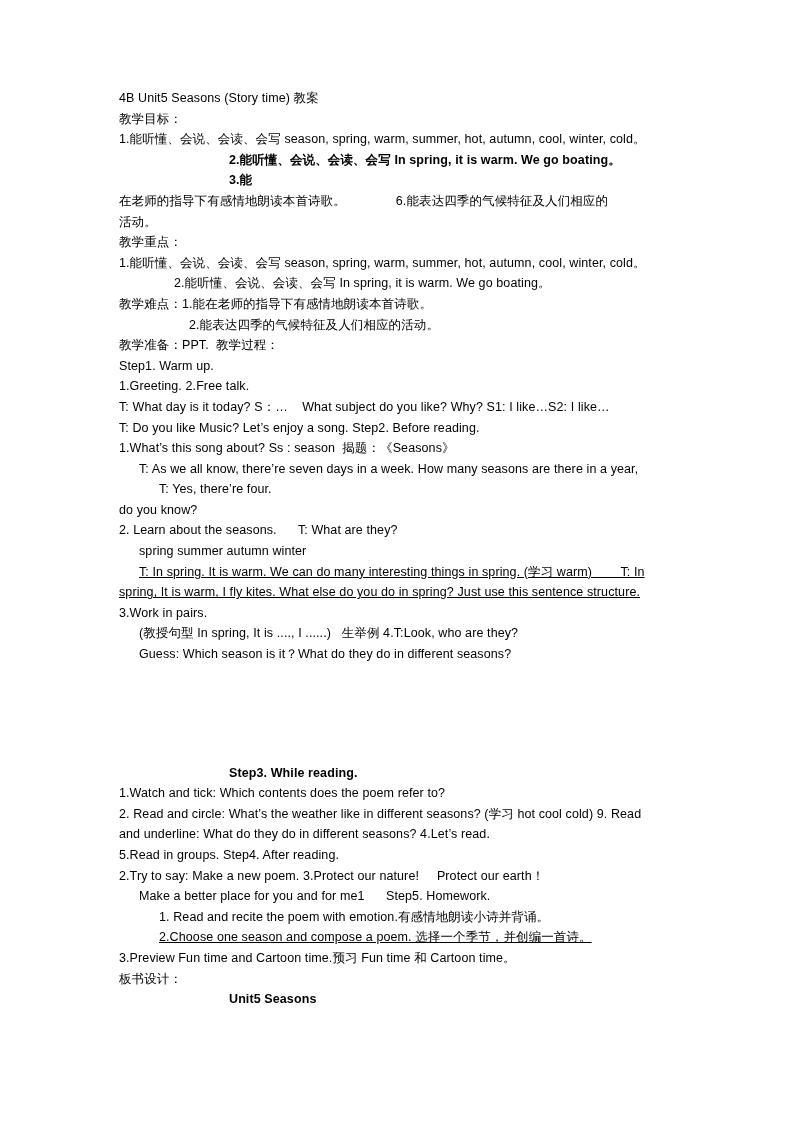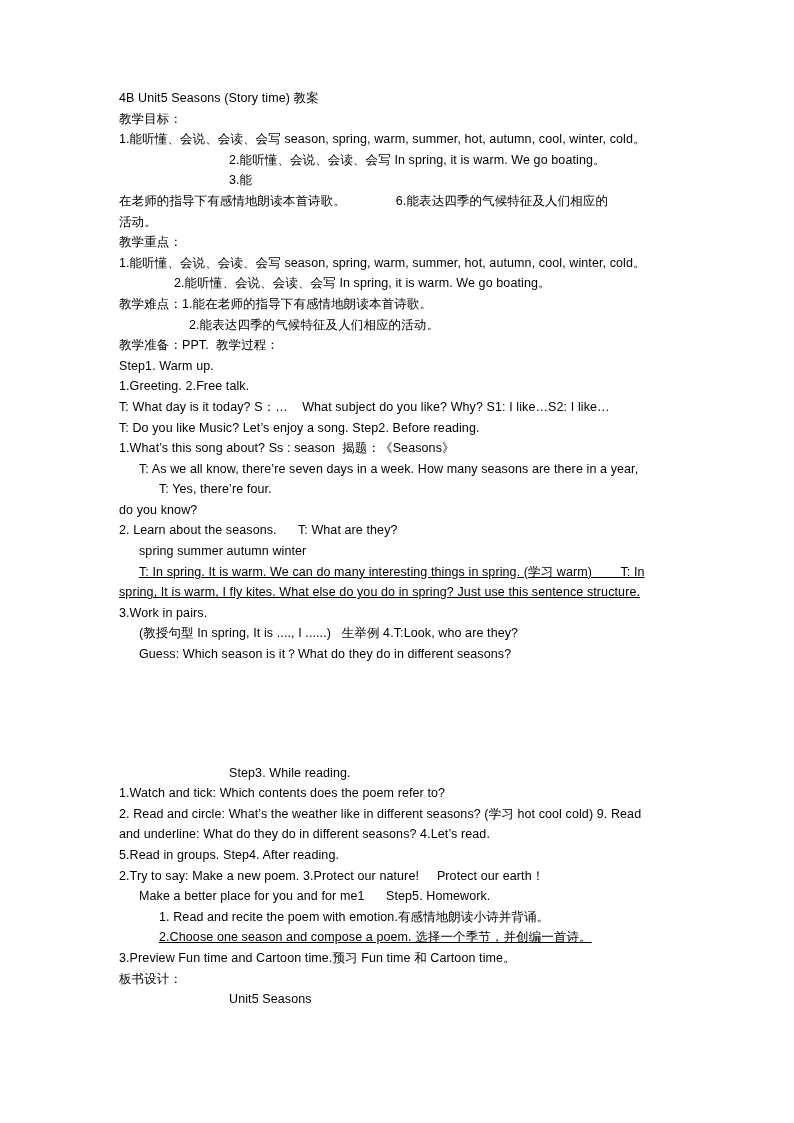--- a/index.html
+++ b/index.html
@@ -34,21 +34,21 @@
     line-height: 20.6px;
     white-space: pre-wrap;
     word-wrap: break-word;
     letter-spacing: 0.1px;
   }
   .justify-normal { text-align: justify; text-decoration: underline; }
   .pad-left-20 { padding-left: 20px; }
   .pad-left-40 { padding-left: 40px; }
   .pad-left-55 { padding-left: 55px; }
   .pad-left-70 { padding-left: 70px; }
-  .pad-left-110 { padding-left: 110px; }
+  .pad-left-110 { padding-left: 110px; font-weight: bold; }
   .big-gap { height: 98px; }
 </style>
 </head>
 <body>
 
 <div class="page">
   <div class="content" id="doc-body">
       <div class="line">4B Unit5 Seasons (Story time) 教案</div>
       <div class="line">教学目标：</div>
       <div class="line">1.能听懂、会说、会读、会写 season, spring, warm, summer, hot, autumn, cool, winter, cold。</div>

